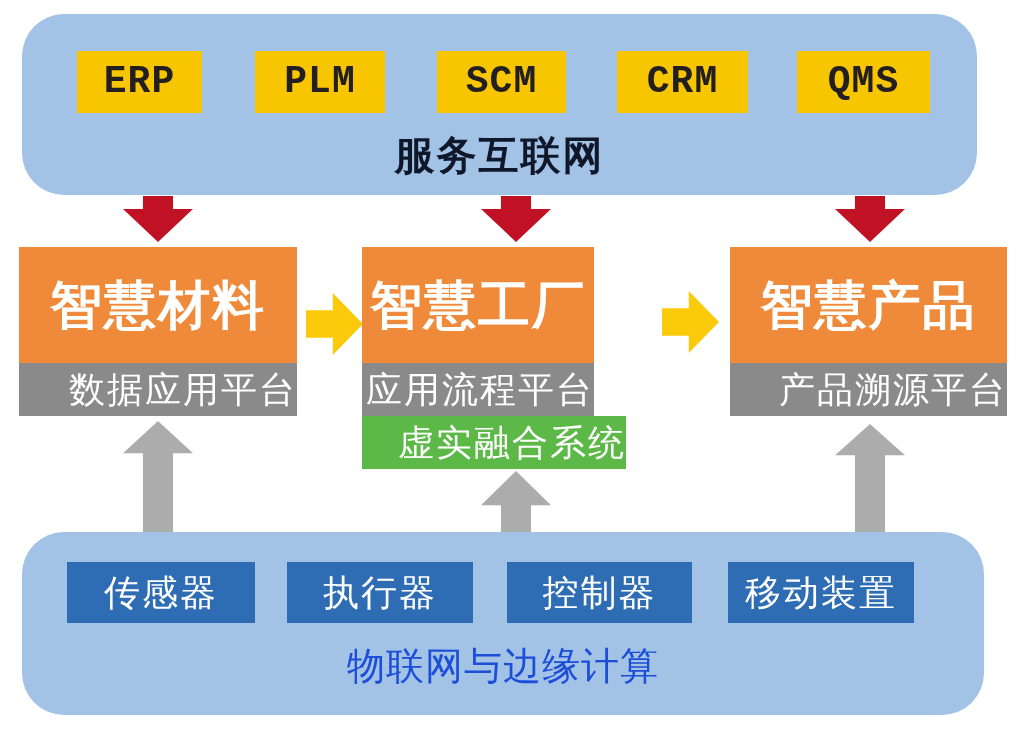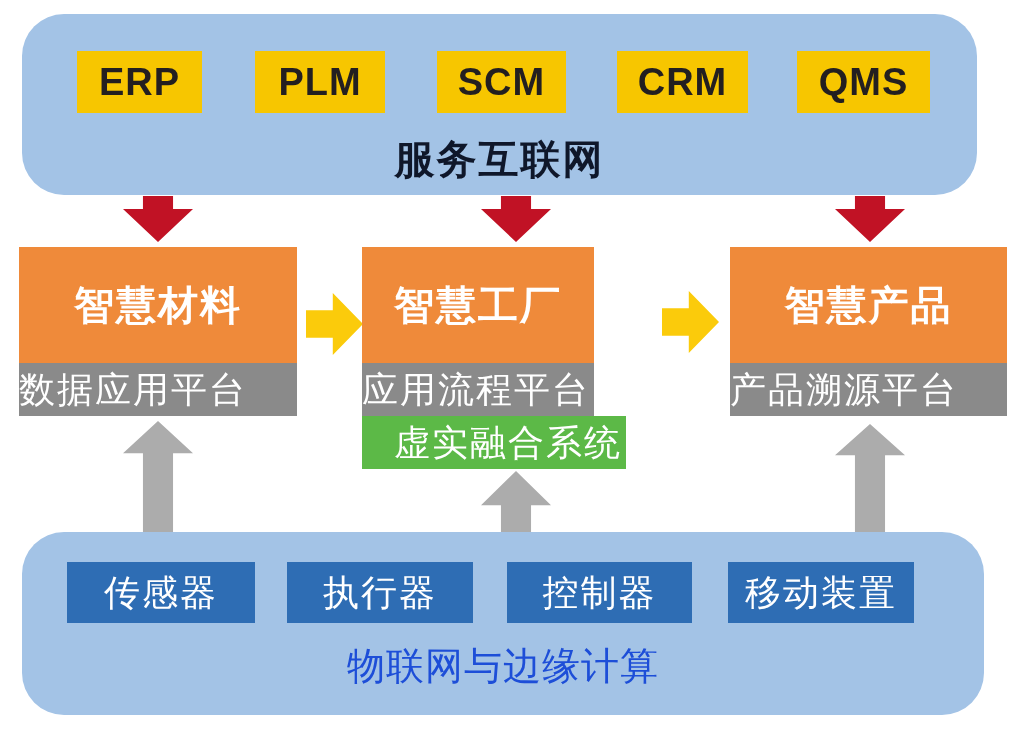--- a/index.html
+++ b/index.html
@@ -1,36 +1,36 @@
 <!DOCTYPE html>
 <html><head>
 <meta charset="utf-8">
 <style>
   html,body{margin:0;padding:0;background:#ffffff;}
   body{font-family:"Liberation Sans","DejaVu Sans",sans-serif;}
   .stage{position:relative;width:1025px;height:732px;background:#ffffff;overflow:hidden;}
 
   
   .panel{position:absolute;background:#A3C3E6;border-radius:42px;}
-  .panel.top{left:22px;top:14px;width:955px;height:181px;}
+  .panel.top{left:22px;top:14px;width:955px;height:181px;font-family:Liberation Mono, monospace;}
   .panel.bottom{left:22px;top:532px;width:962px;height:183px;}
 
   
   .sys-box{position:absolute;top:37px;height:62px;background:#F7C600;color:#231F20;
            font-size:38px;font-weight:bold;text-align:center;line-height:62px;letter-spacing:1px;}
 
   .panel-title{position:absolute;left:0;width:100%;text-align:center;}
   .top-title{top:120px;height:50px;line-height:50px;font-size:40px;font-weight:bold;color:#0f172a;letter-spacing:2px;}
   .bottom-title{top:108px;height:52px;line-height:52px;font-size:38px;font-weight:400;color:#1d4ed8;letter-spacing:1px;}
 
   
   .col{position:absolute;top:247px;}
   .col-header{width:100%;height:116px;background:#EF8A3A;color:#ffffff;
-              font-size:40px;font-weight:bold;text-align:center;line-height:116px;letter-spacing:2px;}
-  .platform{width:100%;height:53px;color:#ffffff;font-size:36px;text-align:left;
+              font-size:52px;font-weight:bold;text-align:center;line-height:116px;letter-spacing:2px;}
+  .platform{width:100%;height:53px;color:#ffffff;font-size:36px;text-align:right;
             line-height:53px;letter-spacing:2px;}
   .platform.gray{background:#8A8A8A;}
   .platform.green{background:#5CB947;padding-left:32px;}
 
   
   .arrow{position:absolute;}
   .arrow.red{width:70px;height:46px;background:#C11225;
     clip-path:polygon(28.5% 0,71.5% 0,71.5% 28%,100% 28%,50% 100%,0 28%,28.5% 28%);}
   .arrow.yellow{width:57px;height:62px;background:#FBCB0B;
     clip-path:polygon(0 28%,47% 28%,47% 0,100% 50%,47% 100%,47% 72%,0 72%);}

